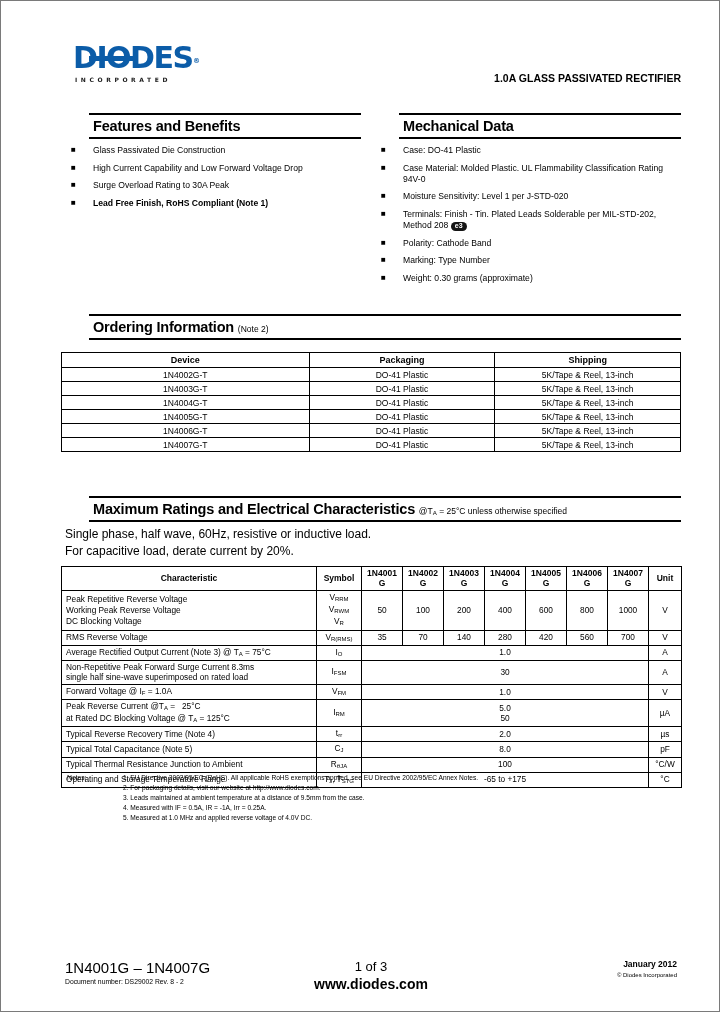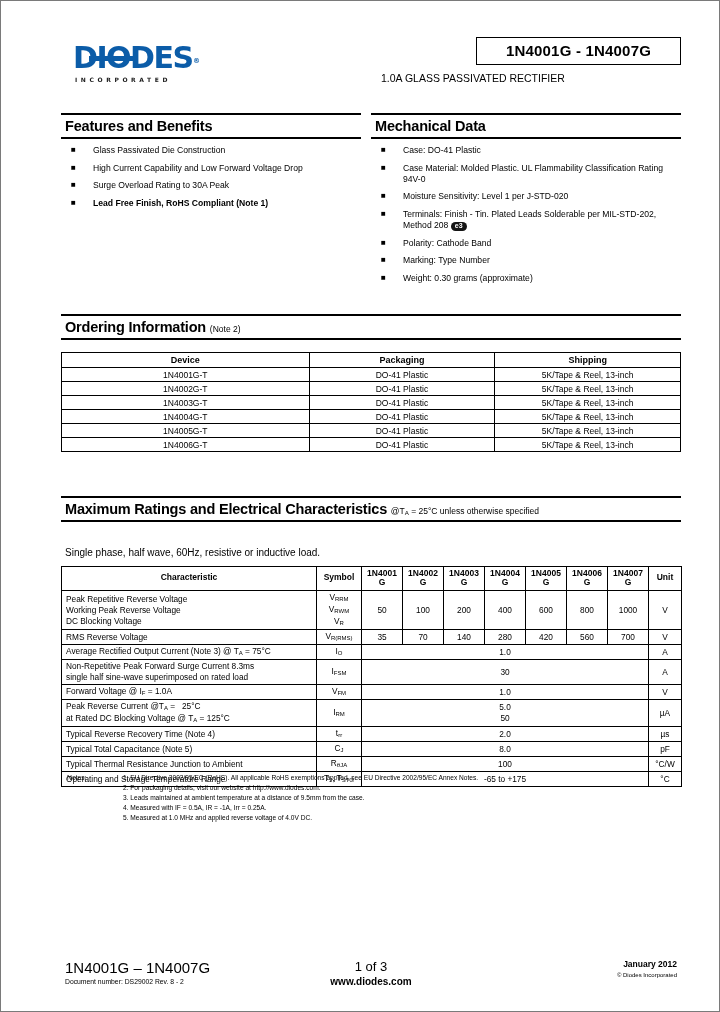--- a/index.html
+++ b/index.html
@@ -92,33 +92,35 @@
   .part-box-title {
     font-size: 15px;
     font-weight: bold;
     letter-spacing: 0.2px;
   }
   .part-subtitle {
     position: absolute;
     right: 0;
     top: 35px;
     width: 300px;
+    text-align: right;
     font-size: 10.5px;
-    font-weight: normal;
+    font-weight: bold;
   }
 
   
   .sec {
     position: absolute;
   }
   .sec-rule-top {
     border-top: 2.5px solid #000;
   }
   .sec-rule-bot {
     border-bottom: 2.5px solid #000;
+    margin-left: 28px;
   }
   .sec-title {
     font-size: 14.5px;
     font-weight: bold;
     padding: 3px 0 3px 4px;
     letter-spacing: -0.2px;
   }
   .sec-title .note-ref {
     font-size: 8.5px;
     font-weight: normal;
@@ -249,42 +251,39 @@
     height: 40px;
   }
   .f-left { position: absolute; left: 4px; top: 0; text-align: left; }
   .f-left .f-part { font-size: 15px; }
   .f-left .f-doc { font-size: 6.8px; margin-top: 2px; }
   .f-mid {
     position: absolute; left: 0; right: 0; top: 0;
     text-align: center;
   }
   .f-mid .f-page { font-size: 13px; text-align: center; }
-  .f-mid .f-url { font-size: 10px; font-weight: bold; margin-top: 2px; }
+  .f-mid .f-url { font-size: 14px; font-weight: bold; margin-top: 2px; }
   .f-right { position: absolute; right: 4px; top: 0; text-align: right; }
   .f-right .f-date { font-size: 8.5px; font-weight: bold; }
   .f-right .f-copy { font-size: 6px; margin-top: 3px; }
 </style>
 </head>
 <body>
 
 <div class="page">
 <div class="content">
 
   <div class="header">
     <div class="logo-wrap">
       <div class="logo-text">
         <span>DIODES</span>
         <span class="logo-bar"></span>
         <span class="logo-tm">®</span>
       </div>
       <div class="logo-sub">INCORPORATED</div>
-    </div>
-    <div class="part-box">
-      <div class="part-box-title">1N4001G - 1N4007G</div>
     </div>
     <div class="part-subtitle">1.0A GLASS PASSIVATED RECTIFIER</div>
   </div>
 
   <div class="sec" style="left:0; top:112px; width:300px;">
     <div class="sec-rule-top sec-rule-bot">
       <div class="sec-title">Features and Benefits</div>
     </div>
     <ul class="bullets">
       <li><span class="bul">■</span><span>Glass Passivated Die Construction</span></li>
@@ -320,25 +319,20 @@
     <table class="ord-table">
       <thead>
         <tr>
           <th style="width:40%">Device</th>
           <th style="width:30%">Packaging</th>
           <th style="width:30%">Shipping</th>
         </tr>
       </thead>
       <tbody>
         <tr>
-          <td>1N4001G-T</td>
-          <td>DO-41 Plastic</td>
-          <td>5K/Tape &amp; Reel, 13-inch</td>
-        </tr>
-        <tr>
           <td>1N4002G-T</td>
           <td>DO-41 Plastic</td>
           <td>5K/Tape &amp; Reel, 13-inch</td>
         </tr>
         <tr>
           <td>1N4003G-T</td>
           <td>DO-41 Plastic</td>
           <td>5K/Tape &amp; Reel, 13-inch</td>
         </tr>
         <tr>
@@ -346,36 +340,42 @@
           <td>DO-41 Plastic</td>
           <td>5K/Tape &amp; Reel, 13-inch</td>
         </tr>
         <tr>
           <td>1N4005G-T</td>
           <td>DO-41 Plastic</td>
           <td>5K/Tape &amp; Reel, 13-inch</td>
         </tr>
         <tr>
           <td>1N4006G-T</td>
+          <td>DO-41 Plastic</td>
+          <td>5K/Tape &amp; Reel, 13-inch</td>
+        </tr>
+        <tr>
+          <td>1N4007G-T</td>
           <td>DO-41 Plastic</td>
           <td>5K/Tape &amp; Reel, 13-inch</td>
         </tr>
       </tbody>
     </table>
   </div>
 
   <div class="sec" style="left:0; top:495px; width:620px;">
     <div class="sec-rule-top sec-rule-bot">
       <div class="sec-title">
         <span>Maximum Ratings and Electrical Characteristics</span>
         <span class="cond">@T<sub>A</sub> = 25°C unless otherwise specified</span>
       </div>
     </div>
-    <div style="font-size:10px; line-height:1.45; padding:24px 0 5px 4px;">
+    <div style="font-size:12px; line-height:1.45; padding:4px 0 5px 4px;">
       <div>Single phase, half wave, 60Hz, resistive or inductive load.</div>
+      <div>For capacitive load, derate current by 20%.</div>
     </div>
 
     <table class="mr-table">
       <colgroup>
         <col style="width:255px">
         <col style="width:45px">
         <col style="width:41px">
             <col style="width:41px">
             <col style="width:41px">
         <col style="width:41px">

